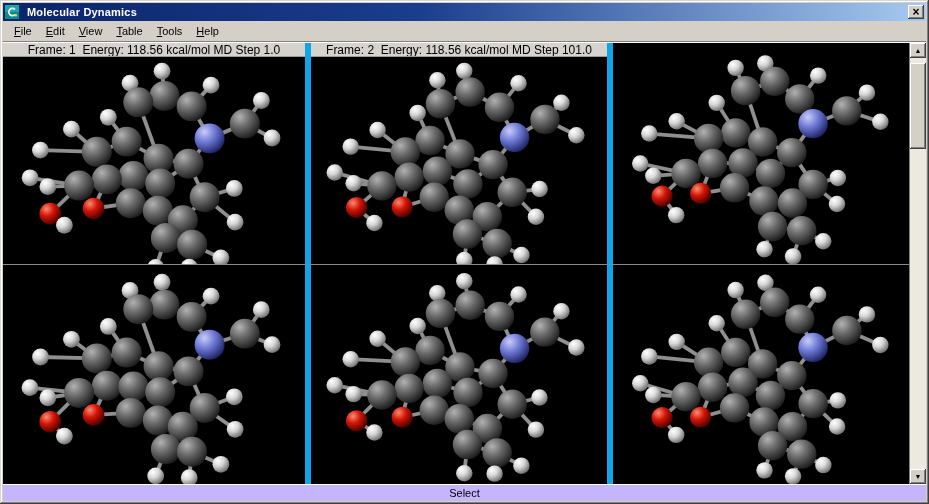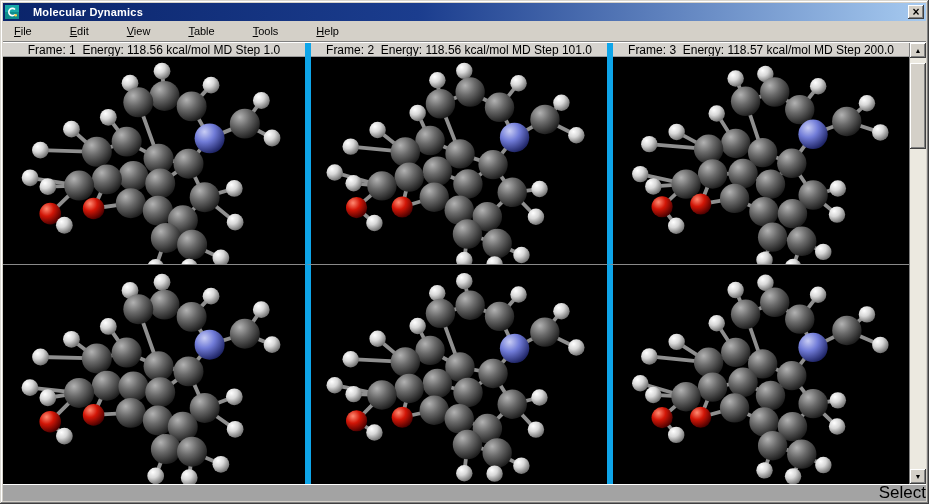--- a/index.html
+++ b/index.html
@@ -9,35 +9,35 @@
     font-family:"Liberation Sans",sans-serif;font-size:11px;color:#000;
     padding:3px;
     box-shadow: inset -1px -1px 0 #404040, inset 1px 1px 0 #d9d6cf,
                 inset -2px -2px 0 #808080, inset 2px 2px 0 #ffffff;
     display:flex;flex-direction:column;
   }
   
   .titlebar{
     height:18px;flex:0 0 18px;display:flex;align-items:center;
     background:linear-gradient(90deg,#0a246a 0%,#1b3d8e 45%,#a6caf0 100%);
-    padding:0 2px;gap:14px;
+    padding:0 2px;gap:8px;
   }
   .app-icon{width:14px;height:14px;flex:0 0 14px;display:block;}
   .title-text{color:#fff;font-weight:bold;font-size:11px;letter-spacing:0.2px;
     flex:1;white-space:nowrap;overflow:hidden;}
   .close-btn{
     width:16px;height:14px;flex:0 0 16px;background:#d4d0c8;border:0;padding:0;
     box-shadow: inset -1px -1px 0 #404040, inset 1px 1px 0 #fff, inset -2px -2px 0 #808080;
     display:flex;align-items:center;justify-content:center;cursor:default;
   }
   .close-btn span{font-size:12px;font-weight:bold;line-height:10px;font-family:"Liberation Sans",sans-serif;}
   
   .menubar{
     height:21px;flex:0 0 21px;display:flex;align-items:center;background:#d4d0c8;
-    padding-left:4px;border-bottom:1px solid #808080;gap:24px;
+    padding-left:4px;border-bottom:1px solid #808080;
   }
   .menu-item{padding:3px 7px;cursor:default;}
   
   .content{
     position:relative;flex:1 1 auto;background:#000;border-top:1px solid #ffffff;
     overflow:hidden;
   }
   .frames-grid{
     position:absolute;left:0;top:0;right:17px;bottom:0;
     display:grid;grid-template-columns:repeat(3,1fr);grid-template-rows:repeat(2,1fr);
@@ -63,22 +63,22 @@
     display:flex;align-items:center;justify-content:center;font-size:7px;line-height:7px;color:#000;
   }
   .sb-btn.up{top:0;}
   .sb-btn.down{bottom:0;}
   .sb-thumb{
     position:absolute;left:0;width:16px;top:20px;height:86px;background:#d4d0c8;
     box-shadow: inset -1px -1px 0 #404040, inset 1px 1px 0 #fff, inset -2px -2px 0 #808080;
   }
   
   .statusbar{
-    height:17px;flex:0 0 17px;background:#a3a3a3;border-top:1px solid #ffffff;
-    display:flex;align-items:center;justify-content:flex-end;font-size:17px;
+    height:17px;flex:0 0 17px;background:#c4b5fd;border-top:1px solid #ffffff;
+    display:flex;align-items:center;justify-content:center;font-size:11px;
   }
   .hidden-defs{position:absolute;width:0;height:0;overflow:hidden;}
 </style>
 </head>
 <body>
 
 <svg class="hidden-defs" xmlns="http://www.w3.org/2000/svg" aria-hidden="true">
   <defs id="grad-defs">
       <radialGradient id="grad-C" cx="33%" cy="28%" r="75%">
         <stop offset="0%" stop-color="#b2b2b2"></stop>
@@ -296,21 +296,20 @@
               <circle cx="141.2" cy="164.7" r="12.5" fill="url(#grad-C)"></circle>
               <circle cx="166.5" cy="172.8" r="12.5" fill="url(#grad-C)"></circle>
               <circle cx="187.2" cy="182.6" r="7" fill="url(#grad-H)"></circle>
               <circle cx="138.5" cy="186.9" r="7" fill="url(#grad-H)"></circle>
               <circle cx="164.3" cy="190.6" r="7" fill="url(#grad-H)"></circle>
             </svg>
         </div>
       </div>
 
       <div class="frame-cell">
-        <div class="frame-header">Frame: 3&nbsp; Energy: 118.57 kcal/mol MD Step 200.0</div>
         <div class="mol-canvas">
           <svg class="mol-svg" viewBox="8 14 252 182" preserveAspectRatio="xMidYMid meet">
               <line x1="112.4" y1="32.3" x2="120.9" y2="51.7" stroke="#8f8f8f" stroke-width="3.2" stroke-linecap="round"></line>
               <line x1="137.7" y1="28.5" x2="145.7" y2="43.8" stroke="#8f8f8f" stroke-width="3.2" stroke-linecap="round"></line>
               <line x1="120.9" y1="51.7" x2="145.7" y2="43.8" stroke="#8f8f8f" stroke-width="3.2" stroke-linecap="round"></line>
               <line x1="145.7" y1="43.8" x2="167" y2="58.8" stroke="#8f8f8f" stroke-width="3.2" stroke-linecap="round"></line>
               <line x1="167" y1="58.8" x2="178.3" y2="79.8" stroke="#8f8f8f" stroke-width="3.2" stroke-linecap="round"></line>
               <line x1="167" y1="58.8" x2="182.7" y2="38.9" stroke="#8f8f8f" stroke-width="3.2" stroke-linecap="round"></line>
               <line x1="178.3" y1="79.8" x2="207" y2="68.9" stroke="#8f8f8f" stroke-width="3.2" stroke-linecap="round"></line>
               <line x1="207" y1="68.9" x2="224.2" y2="53.4" stroke="#8f8f8f" stroke-width="3.2" stroke-linecap="round"></line>

